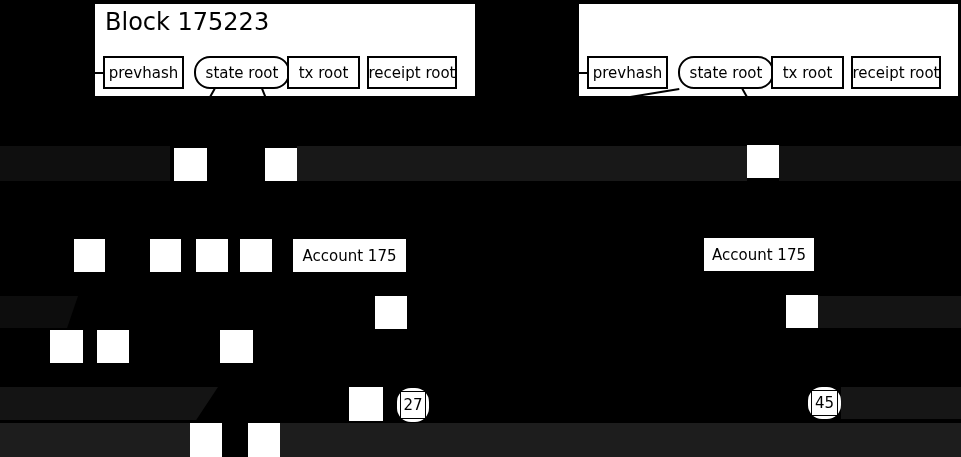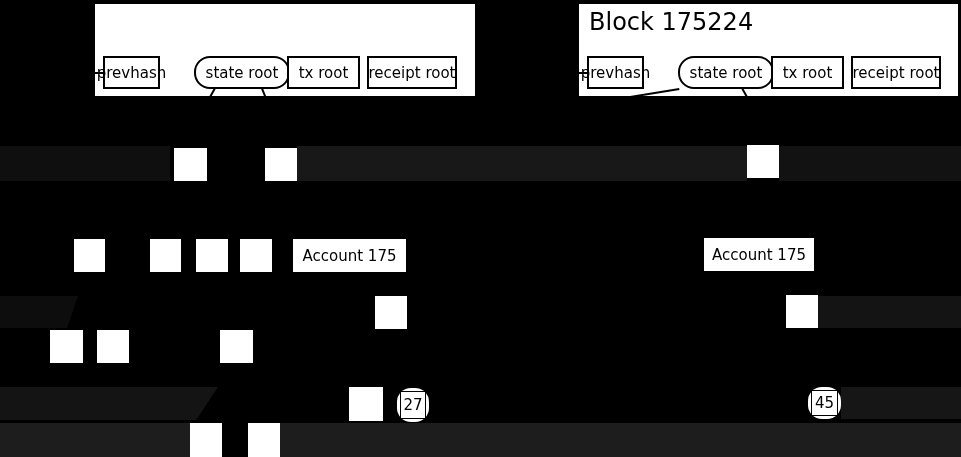--- a/index.html
+++ b/index.html
@@ -12,21 +12,21 @@
     position:absolute;top:2px;height:96px;background:var(--box-fill,#fff);
     border:2px solid var(--box-border,#000);box-sizing:border-box;color:var(--text,#000);
   }
   .block-title{position:absolute;left:10px;top:4px;font-size:24px;line-height:28px;white-space:nowrap;}
   .field{
     position:absolute;top:52px;height:33px;box-sizing:border-box;
     border:2px solid var(--box-border,#000);background:var(--box-fill,#fff);
     display:flex;align-items:center;justify-content:center;
     font-size:15px;white-space:nowrap;color:var(--text,#000);
   }
-  .f-prevhash{left:8px;width:57px;}
+  .f-prevhash{left:8px;width:81px;}
   .f-stateroot{left:99px;width:96px;border-radius:16px;}
   .f-txroot{left:192px;width:73px;}
   .f-receiptroot{left:272px;width:90px;}
   .dash{position:absolute;left:0;top:68px;width:8px;height:2px;background:var(--box-border,#000);}
   .tick{position:absolute;width:2px;height:11px;background:var(--box-border,#000);}
   .diag{position:absolute;height:2px;background:var(--box-border,#000);transform-origin:left center;}
   
   .band{position:absolute;}
   .node{position:absolute;background:var(--box-fill,#fff);box-sizing:border-box;}
   .label-box{
@@ -88,31 +88,31 @@
   </div>
 
   <div class="value-box" style="left:397px;top:388px;width:32px;height:34px;">
     <div class="value-inner">27</div>
   </div>
   <div class="value-box" style="left:808px;top:387px;width:33px;height:32px;text-align:center;">
     <div class="value-inner">45</div>
   </div>
 
   <div class="block" style="left:93px;width:384px;">
+    <div class="block-title">Block 175223</div>
     <div class="dash"></div>
     <div class="field f-prevhash">prevhash</div>
     <div class="field f-stateroot">state root</div>
     <div class="field f-txroot">tx root</div>
     <div class="field f-receiptroot">receipt root</div>
     <div class="tick" style="left:116px;top:84px;transform:rotate(29deg);"></div>
     <div class="tick" style="left:168px;top:84px;transform:rotate(-22deg);"></div>
   </div>
 
   <div class="block" style="left:577px;width:383px;">
-    <div class="block-title">Block 175224</div>
     <div class="dash"></div>
     <div class="field f-prevhash">prevhash</div>
     <div class="field f-stateroot">state root</div>
     <div class="field f-txroot">tx root</div>
     <div class="field f-receiptroot">receipt root</div>
     <div class="diag" style="left:45px;top:93px;width:56px;transform:rotate(-9.3deg);"></div>
     <div class="tick" style="left:165px;top:84px;transform:rotate(-29deg);"></div>
   </div>
 
 </div>

